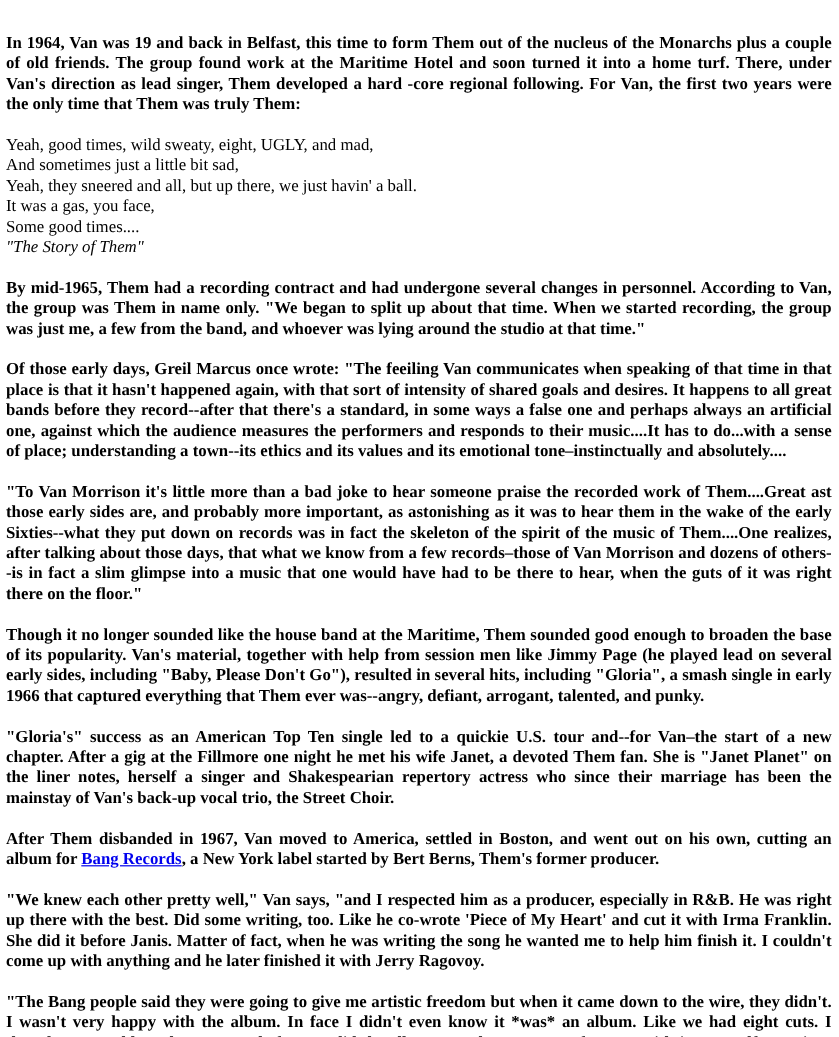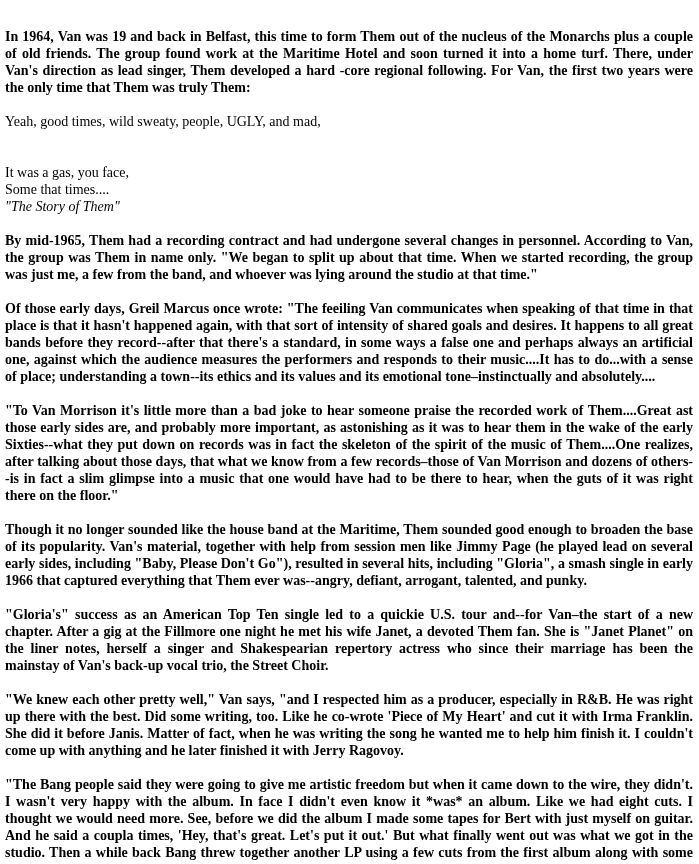--- a/index.html
+++ b/index.html
@@ -36,36 +36,37 @@
   }
 </style>
 </head>
 <body>
 
 <div class="page">
 
   <p class="para">In 1964, Van was 19 and back in Belfast, this time to form Them out of the nucleus of the Monarchs plus a couple of old friends. The group found work at the Maritime Hotel and soon turned it into a home turf. There, under Van's direction as lead singer, Them developed a hard -core regional following. For Van, the first two years were the only time that Them was truly Them:</p>
 
   <p class="quote">
-    <span>Yeah, good times, wild sweaty, people, UGLY, and mad,</span><br>
-    <br>
-    <br>
+    <span>Yeah, good times, wild sweaty, eight, UGLY, and mad,</span><br>
+    <span>And sometimes just a little bit sad,</span><br>
+    <span>Yeah, they sneered and all, but up there, we just havin' a ball.</span><br>
     <span>It was a gas, you face,</span><br>
-    <span>Some that times....</span><br>
+    <span>Some good times....</span><br>
     <span class="attribution">"The Story of Them"</span>
   </p>
 
   <p class="para">By mid-1965, Them had a recording contract and had undergone several changes in personnel. According to Van, the group was Them in name only. "We began to split up about that time. When we started recording, the group was just me, a few from the band, and whoever was lying around the studio at that time."</p>
 
   <p class="para">Of those early days, Greil Marcus once wrote: "The feeiling Van communicates when speaking of that time in that place is that it hasn't happened again, with that sort of intensity of shared goals and desires. It happens to all great bands before they record--after that there's a standard, in some ways a false one and perhaps always an artificial one, against which the audience measures the performers and responds to their music....It has to do...with a sense of place; understanding a town--its ethics and its values and its emotional tone–instinctually and absolutely....</p>
 
   <p class="para">"To Van Morrison it's little more than a bad joke to hear someone praise the recorded work of Them....Great ast those early sides are, and probably more important, as astonishing as it was to hear them in the wake of the early Sixties--what they put down on records was in fact the skeleton of the spirit of the music of Them....One realizes, after talking about those days, that what we know from a few records–those of Van Morrison and dozens of others--is in fact a slim glimpse into a music that one would have had to be there to hear, when the guts of it was right there on the floor."</p>
 
   <p class="para">Though it no longer sounded like the house band at the Maritime, Them sounded good enough to broaden the base of its popularity. Van's material, together with help from session men like Jimmy Page (he played lead on several early sides, including "Baby, Please Don't Go"), resulted in several hits, including "Gloria", a smash single in early 1966 that captured everything that Them ever was--angry, defiant, arrogant, talented, and punky.</p>
 
   <p class="para">"Gloria's" success as an American Top Ten single led to a quickie U.S. tour and--for Van–the start of a new chapter. After a gig at the Fillmore one night he met his wife Janet, a devoted Them fan. She is "Janet Planet" on the liner notes, herself a singer and Shakespearian repertory actress who since their marriage has been the mainstay of Van's back-up vocal trio, the Street Choir.</p>
 
+  <p class="para"><span>After Them disbanded in 1967, Van moved to America, settled in Boston, and went out on his own, cutting an album for </span><a class="link" href="#">Bang Records</a><span>, a New York label started by Bert Berns, Them's former producer.</span></p>
 
   <p class="para">"We knew each other pretty well," Van says, "and I respected him as a producer, especially in R&amp;B. He was right up there with the best. Did some writing, too. Like he co-wrote 'Piece of My Heart' and cut it with Irma Franklin. She did it before Janis. Matter of fact, when he was writing the song he wanted me to help him finish it. I couldn't come up with anything and he later finished it with Jerry Ragovoy.</p>
 
   <p class="para"><span>"The Bang people said they were going to give me artistic freedom but when it came down to the wire, they didn't. I wasn't very happy with the album. In face I didn't even know it *was* an album. Like we had eight cuts. I thought we would need more. See, before we did the album I made some tapes for Bert with just myself on guitar. And he said a coupla times, 'Hey, that's great. Let's put it out.' But what finally went out was what we got in the studio. Then a while back Bang threw together another LP using a few cuts from the first album along with some other stuff they had in the can. I thought it was mixed very badly. I asked them to at least let me remix the tracks but I never heard from them. They released it as </span></p>
 
 </div>
 
 </body></html>

